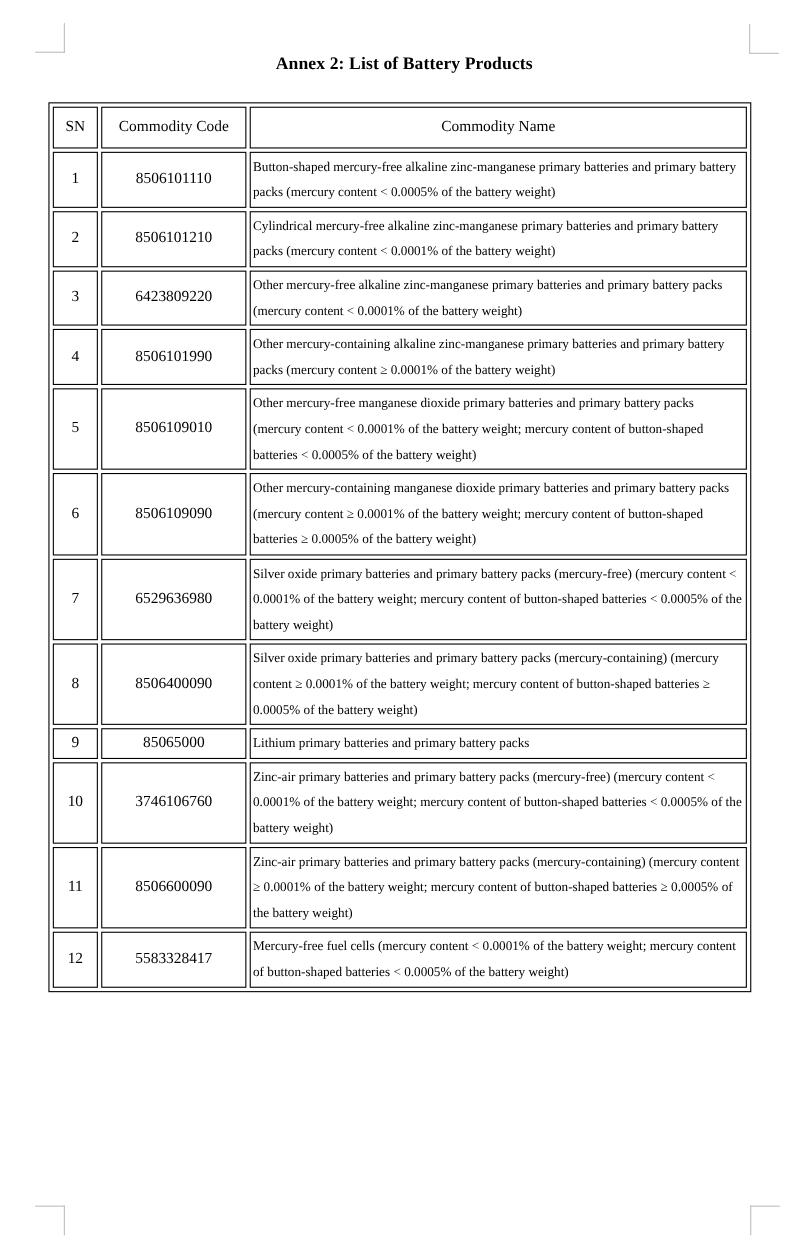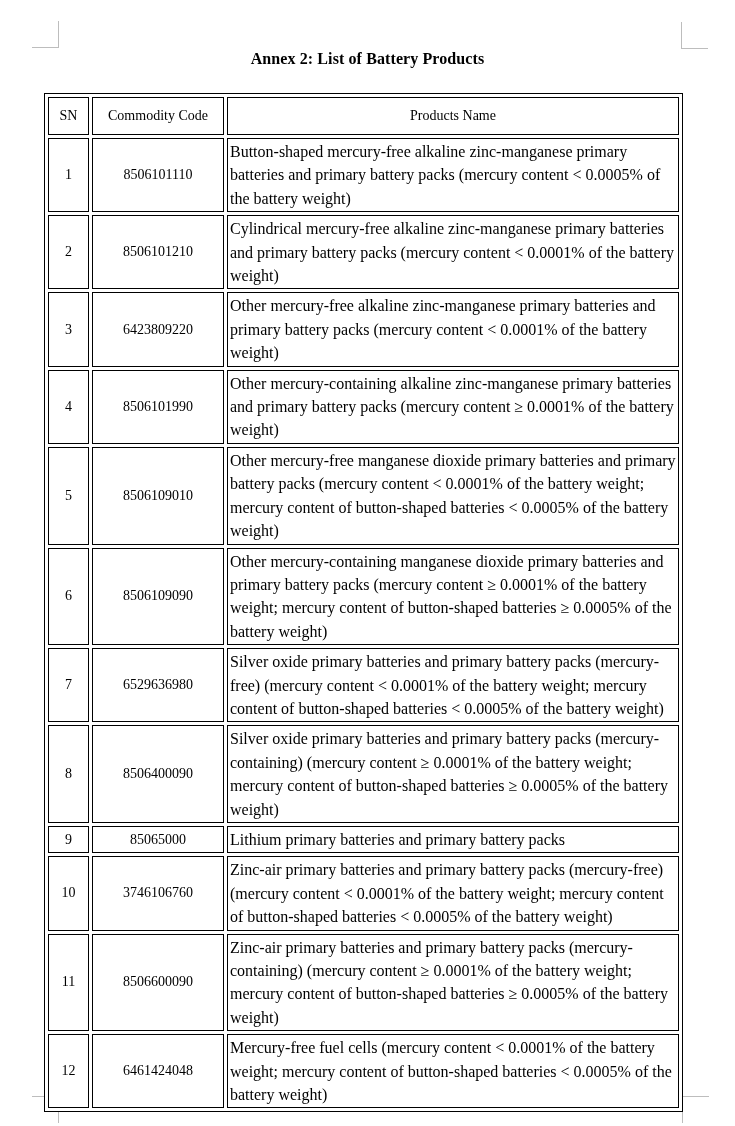--- a/index.html
+++ b/index.html
@@ -84,21 +84,21 @@
     padding: 0 1px;
   }
   td.sn-col,
   td.code-col {
     text-align: center;
     vertical-align: middle;
     font-size: 14px;
     padding: 0;
   }
   td.name-col {
-    font-size: 16px;
+    font-size: 12px;
     line-height: 23.4px;
     text-align: left;
     vertical-align: middle;
     padding: 1px 2px;
   }
 </style>
 </head>
 <body>
 
 <div class="page">
@@ -113,21 +113,21 @@
   <table class="products-table">
     <colgroup>
       <col style="width:41px">
       <col style="width:132px">
       <col>
     </colgroup>
     <thead>
       <tr>
         <th>SN</th>
         <th>Commodity Code</th>
-        <th>Products Name</th>
+        <th>Commodity Name</th>
       </tr>
     </thead>
     <tbody>
         <tr>
     <td class="sn-col">1</td>
     <td class="code-col">8506101110</td>
     <td class="name-col">Button-shaped mercury-free alkaline zinc-manganese primary batteries and primary battery packs (mercury content &lt; 0.0005% of the battery weight)</td>
   </tr>
         <tr>
     <td class="sn-col">2</td>
@@ -174,19 +174,19 @@
     <td class="code-col">3746106760</td>
     <td class="name-col">Zinc-air primary batteries and primary battery packs (mercury-free) (mercury content &lt; 0.0001% of the battery weight; mercury content of button-shaped batteries &lt; 0.0005% of the battery weight)</td>
   </tr>
         <tr>
     <td class="sn-col">11</td>
     <td class="code-col">8506600090</td>
     <td class="name-col">Zinc-air primary batteries and primary battery packs (mercury-containing) (mercury content ≥ 0.0001% of the battery weight; mercury content of button-shaped batteries ≥ 0.0005% of the battery weight)</td>
   </tr>
         <tr>
     <td class="sn-col">12</td>
-    <td class="code-col">6461424048</td>
+    <td class="code-col">5583328417</td>
     <td class="name-col">Mercury-free fuel cells (mercury content &lt; 0.0001% of the battery weight; mercury content of button-shaped batteries &lt; 0.0005% of the battery weight)</td>
   </tr>
       </tbody>
   </table>
 
 </div>
 
 </body></html>

